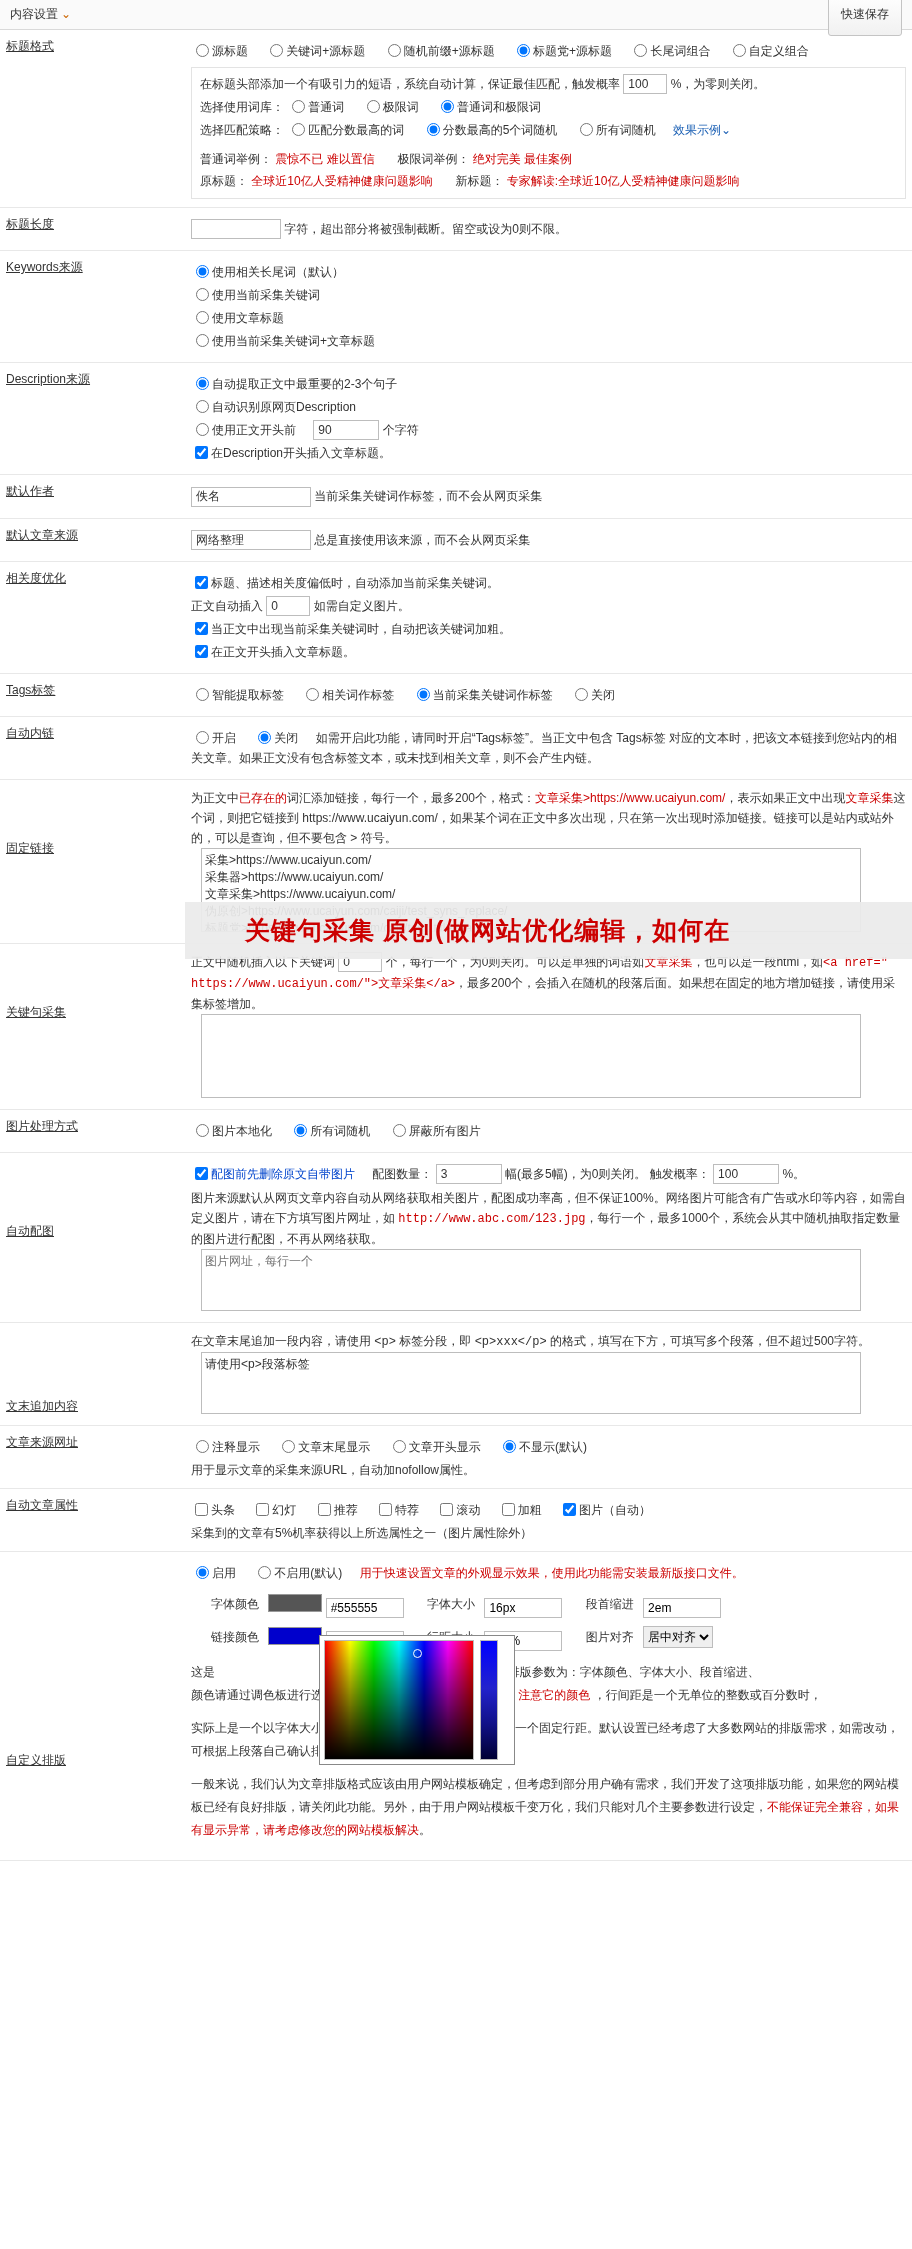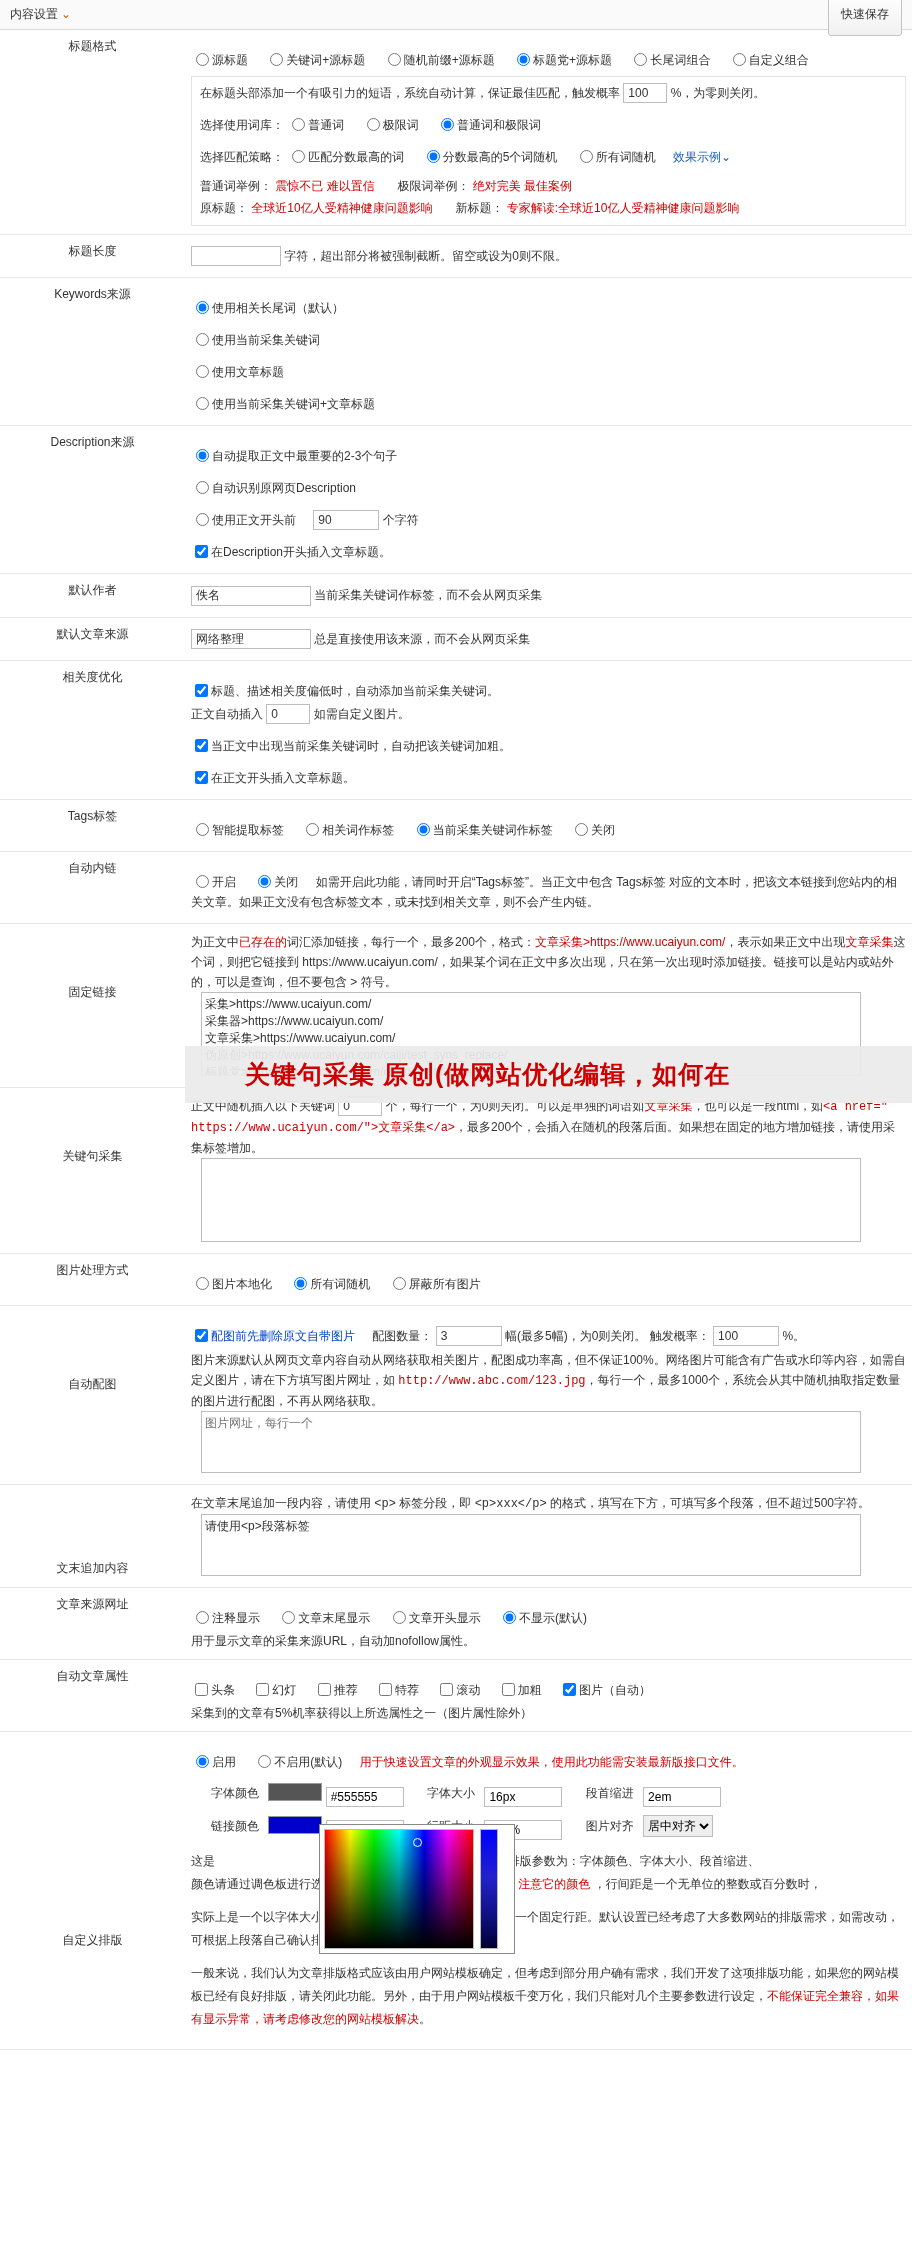--- a/index.html
+++ b/index.html
@@ -26,24 +26,24 @@
     border: 1px solid #c4c4c4;
     background: linear-gradient(#ffffff,#f1f1f1);
     border-radius: 3px;
     padding: 12px 12px;
     font-size: 12px;
     color: #333;
     cursor: pointer;
   }
   table.form { width: 912px; border-collapse: collapse; }
   table.form > tbody > tr > td { border-bottom: 1px solid #e8e8e8; vertical-align: top; padding: 8px 6px; }
-  td.label { width: 185px; text-align: center; color:#333; font-size:12px; padding-top:14px; }
+  td.label { width: 185px; text-align: left; color:#333; font-size:12px; padding-top:14px;text-decoration:underline; }
   td.field { padding-left: 10px; padding-right: 14px; }
   .row { margin: 3px 0; line-height: 20px; }
-  label.radio, label.check { margin-right: 14px; white-space: nowrap; display:inline-block;margin-top:9px; }
+  label.radio, label.check { margin-right: 14px; white-space: nowrap; display:inline-block; }
   input[type=radio], input[type=checkbox] { vertical-align: -2px; margin-right: 3px; }
   .txt {
     border: 1px solid #bdbdbd;
     height: 20px;
     padding: 1px 4px;
     font-size: 12px;
     font-family: "Liberation Sans", sans-serif;
     color:#333;
   }
   .narrow { width: 44px; }

